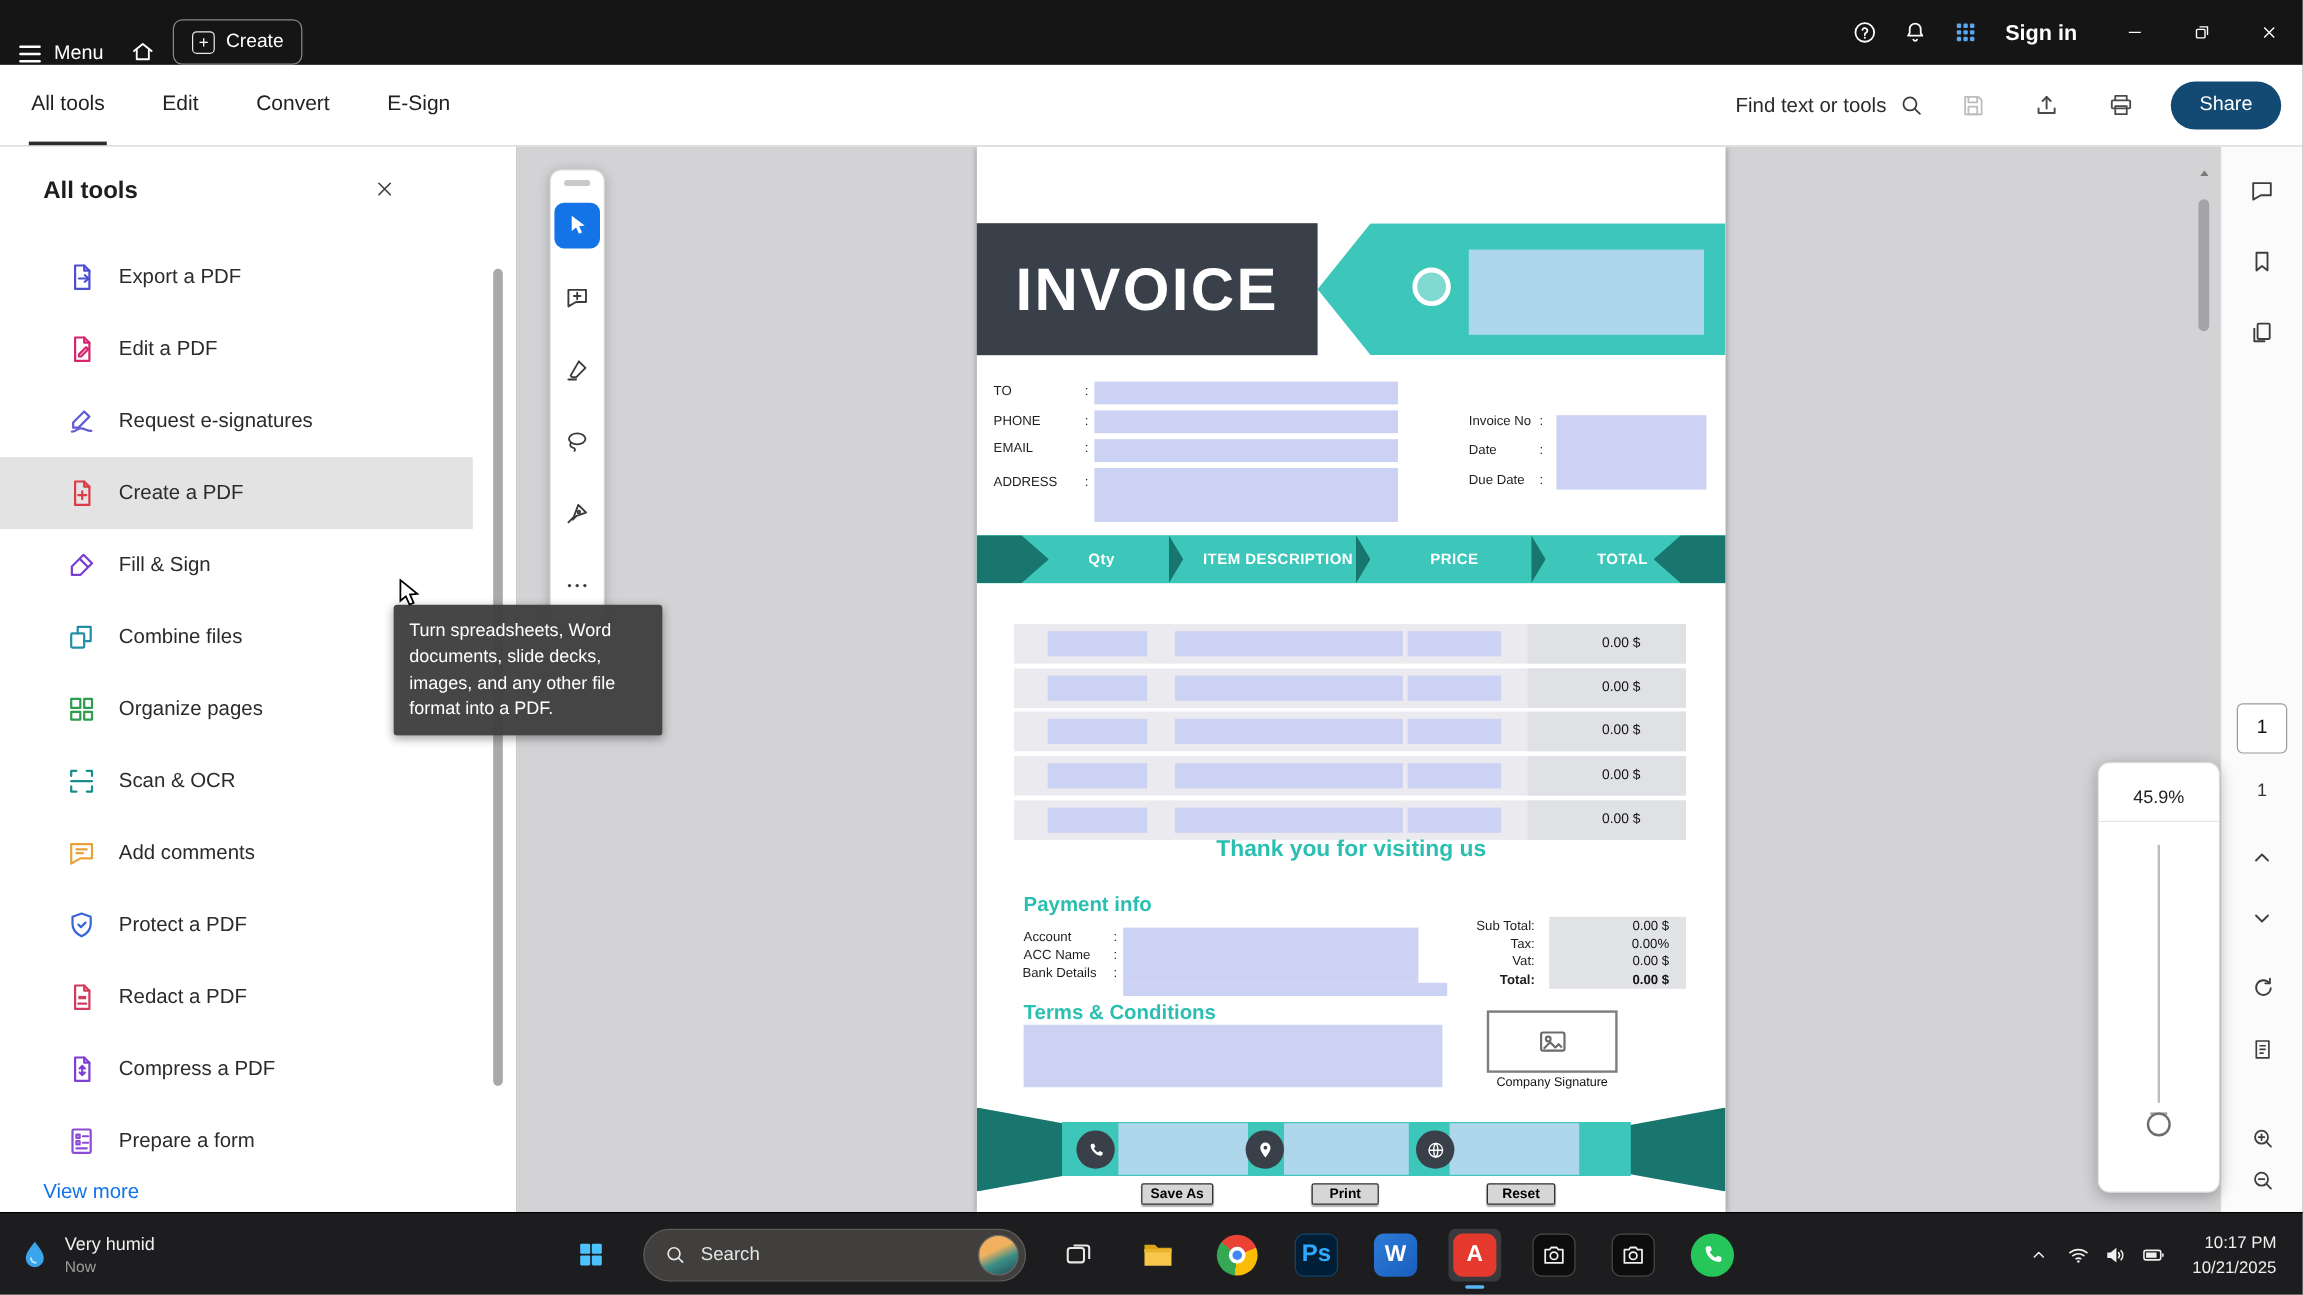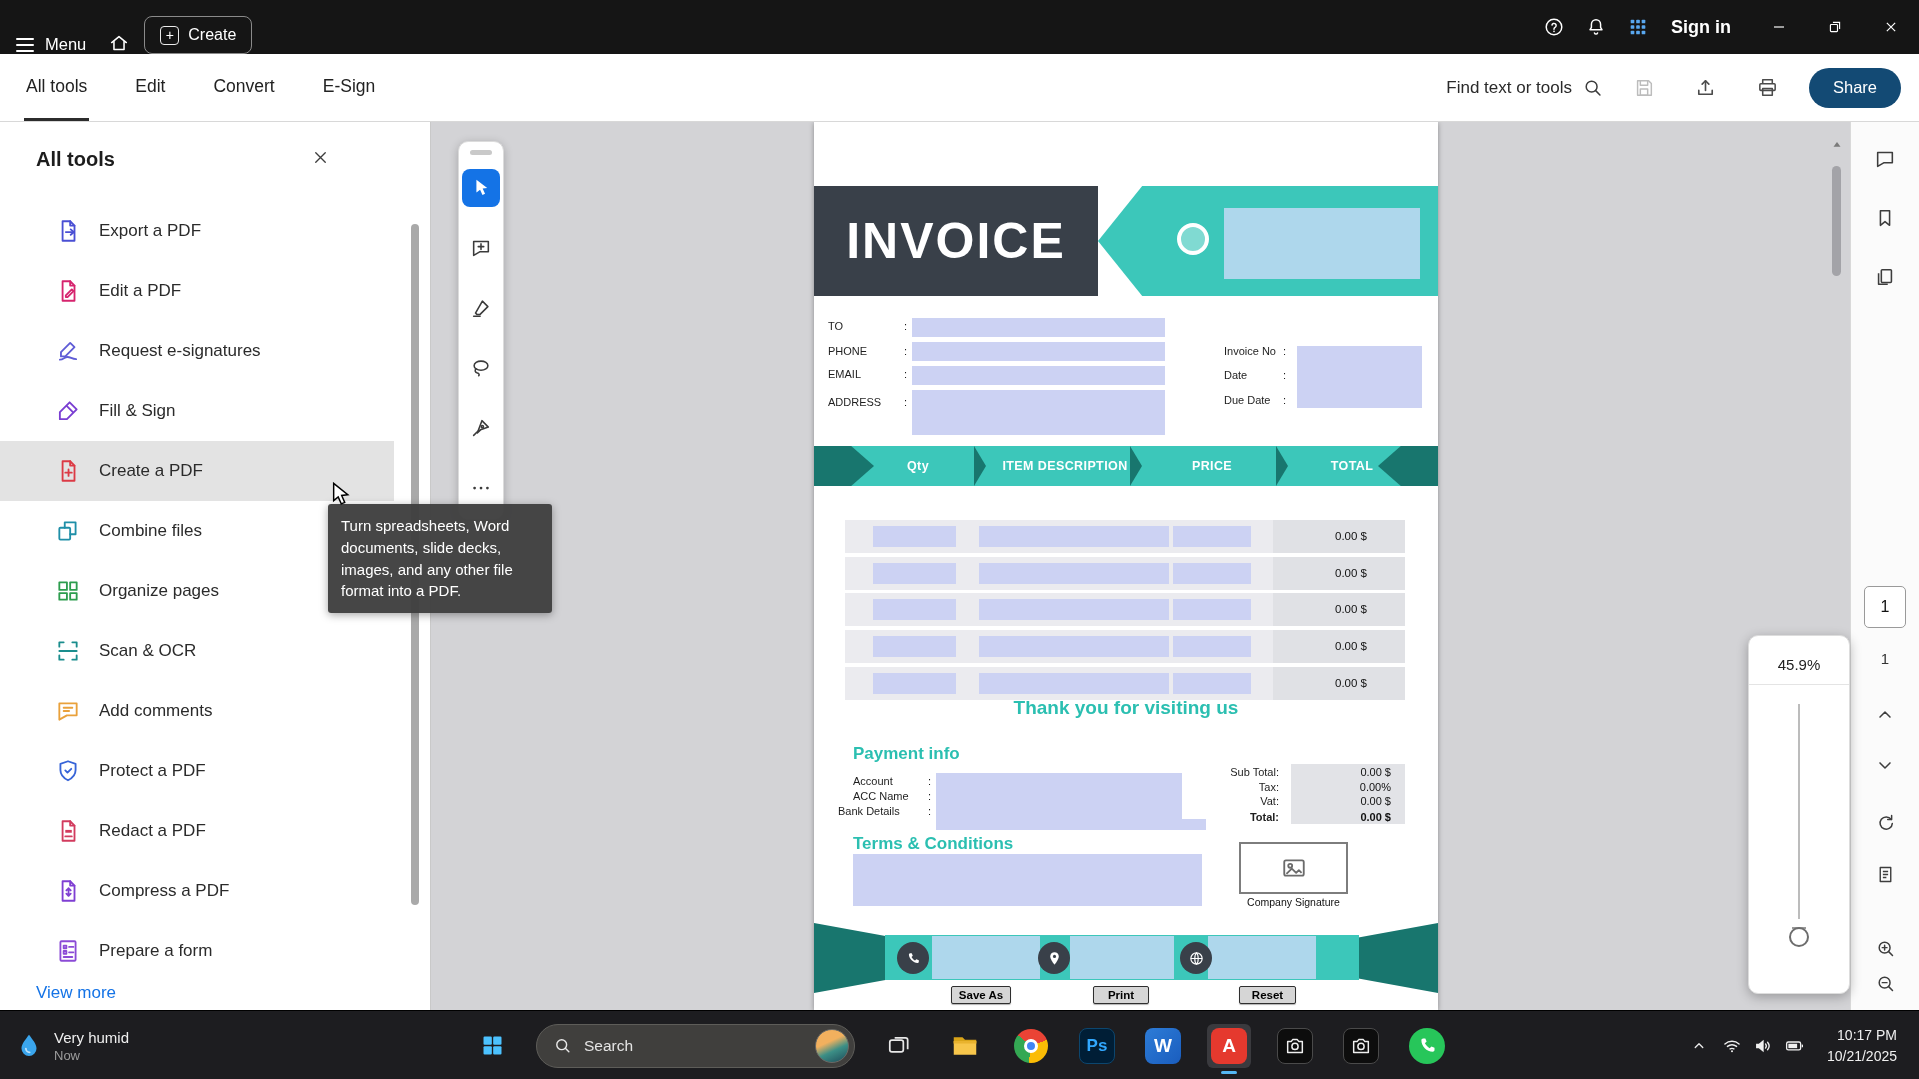--- a/index.html
+++ b/index.html
@@ -106,21 +106,21 @@
 .weather .t2{font-size:13px;color:#9d9d9d;margin-top:2px}
 .tb-center{position:absolute;left:0;right:0;top:0;height:69px;display:flex;align-items:center;justify-content:center;gap:22px}
 .app-btn{width:44px;height:44px;display:grid;place-items:center;border-radius:6px;position:relative}
 .app-btn.active{background:#3a3a3e}
 .app-btn.active::after{content:"";position:absolute;bottom:-6px;left:50%;transform:translateX(-50%);width:16px;height:3px;border-radius:2px;background:#55b7f3}
 .search-pill{width:319px;height:44px;border-radius:22px;background:#403f3d;border:1px solid #5e5d59;display:flex;align-items:center;gap:12px;padding:0 5px 0 16px}
 .search-pill .s-txt{font-size:15.5px;color:#e4e4e4;flex:1;text-align:left}
 .s-thumb{width:34px;height:34px;border-radius:50%;background:linear-gradient(155deg,#f2b05e 0 38%,#3c8f86 62%,#1d4a59);border:1px solid #6a6a66}
 .chrome{width:34px;height:34px;border-radius:50%;background:conic-gradient(from -50deg,#ea4335 0 33%,#fbbc05 0 66%,#34a853 0 100%);display:grid;place-items:center}
 .chrome>span{width:14px;height:14px;border-radius:50%;background:#4285f4;border:3px solid #fff}
-.ps{width:36px;height:36px;border-radius:8px;background:#001e36;border:1px solid #0c466e;color:#31a8ff;font-weight:700;font-size:17px;display:grid;place-items:center}
+.ps{width:36px;height:36px;border-radius:8px;background:#001e36;border:1px solid #0c466e;color:#31a8ff;font-weight:700;font-size:20px;display:grid;place-items:center}
 .word{width:36px;height:36px;border-radius:8px;background:linear-gradient(135deg,#2d7cd7,#1a5dbe);color:#fff;font-weight:700;font-size:19px;display:grid;place-items:center}
 .acro{width:36px;height:36px;border-radius:8px;background:var(--acrobat-red);color:#fff;font-weight:700;font-size:19px;display:grid;place-items:center}
 .cam{width:36px;height:36px;background:#0d0d0d;border:1px solid #4a4a4a;border-radius:8px;display:grid;place-items:center}
 .wa{width:36px;height:36px;border-radius:50%;background:#27c65a;display:grid;place-items:center}
 .tray{position:absolute;right:0;top:0;height:69px;display:flex;align-items:center;gap:14px;padding-right:22px}
 .tray-icons{display:flex;align-items:center;gap:11px}
 .clock{text-align:right;color:#f0f0f0;font-size:14px;line-height:1.45;margin-left:8px}
 
 .cursor{position:absolute;left:332px;top:482px;z-index:60;pointer-events:none}
 </style>
@@ -268,38 +268,38 @@
         </div>
         <div class="tool-item">
           <span class="tool-ico">
             <svg viewBox="0 0 24 24" width="26" height="26" fill="none" stroke="#5f5cd6" stroke-width="1.7" stroke-linecap="round" stroke-linejoin="round">
               <path d="M14 4.5l4 4L9.5 17H5.5v-4z"></path>
               <path d="M4.5 20c3.5 0 4-2.5 7-2.5s4 2 8 2"></path>
             </svg>
           </span>
           <span class="tool-label">Request e-signatures</span>
         </div>
-        <div class="tool-item">
-          <span class="tool-ico">
-            <svg viewBox="0 0 24 24" width="26" height="26" fill="none" stroke="#7a3ed2" stroke-width="1.7" stroke-linecap="round" stroke-linejoin="round">
-              <path d="M13.5 4l6.5 6.5-9 9H4.5V13z"></path>
-              <path d="M11 7.5l5.5 5.5"></path>
-            </svg>
-          </span>
-          <span class="tool-label">Fill &amp; Sign</span>
-        </div>
         <div class="tool-item active">
           <span class="tool-ico">
             <svg viewBox="0 0 24 24" width="26" height="26" fill="none" stroke="#dc3a45" stroke-width="1.7" stroke-linecap="round" stroke-linejoin="round">
               <path d="M7 3h7l4 4v14H7z"></path>
               <path d="M14 3v4h4"></path>
               <path d="M12.5 10.5v6M9.5 13.5h6"></path>
             </svg>
           </span>
           <span class="tool-label">Create a PDF</span>
+        </div>
+        <div class="tool-item">
+          <span class="tool-ico">
+            <svg viewBox="0 0 24 24" width="26" height="26" fill="none" stroke="#7a3ed2" stroke-width="1.7" stroke-linecap="round" stroke-linejoin="round">
+              <path d="M13.5 4l6.5 6.5-9 9H4.5V13z"></path>
+              <path d="M11 7.5l5.5 5.5"></path>
+            </svg>
+          </span>
+          <span class="tool-label">Fill &amp; Sign</span>
         </div>
         <div class="tool-item">
           <span class="tool-ico">
             <svg viewBox="0 0 24 24" width="26" height="26" fill="none" stroke="#1f8fa8" stroke-width="1.7" stroke-linecap="round" stroke-linejoin="round">
               <rect x="4" y="9" width="10" height="11" rx="1"></rect>
               <path d="M9 9V4h10v11h-5"></path>
             </svg>
           </span>
           <span class="tool-label">Combine files</span>
         </div>
@@ -509,21 +509,21 @@
             <span class="rf" style="left:134px;width:190px"></span>
             <span class="rf" style="left:328px;width:78px"></span>
           </div>
         </div>
 
       <div class="pp" style="left:0;top:575px;width:624px;text-align:center;font-size:19px;font-weight:600;color:var(--teal-text)">Thank you for visiting us</div>
 
       <div class="sec-title" style="left:39px;top:622px">Payment info</div>
       <span class="lbl" style="left:39px;top:654px">Account</span>
       <span class="lbl" style="left:39px;top:669px">ACC Name</span>
-      <span class="lbl" style="left:24px;top:684px">Bank Details</span>
+      <span class="lbl" style="left:38px;top:684px">Bank Details</span>
       <span class="lbl" style="left:114px;top:654px">:</span>
       <span class="lbl" style="left:114px;top:669px">:</span>
       <span class="lbl" style="left:114px;top:684px">:</span>
       <div class="f" style="left:122px;top:651px;width:246px;height:46px"></div>
       <div class="f" style="left:122px;top:697px;width:270px;height:11px"></div>
 
       <div class="pp" style="left:477px;top:642px;width:114px;height:60px;background:#e2e3e7"></div>
       <span class="tot-lbl" style="top:645px">Sub Total:</span>
       <span class="tot-lbl" style="top:660px">Tax:</span>
       <span class="tot-lbl" style="top:674px">Vat:</span>

